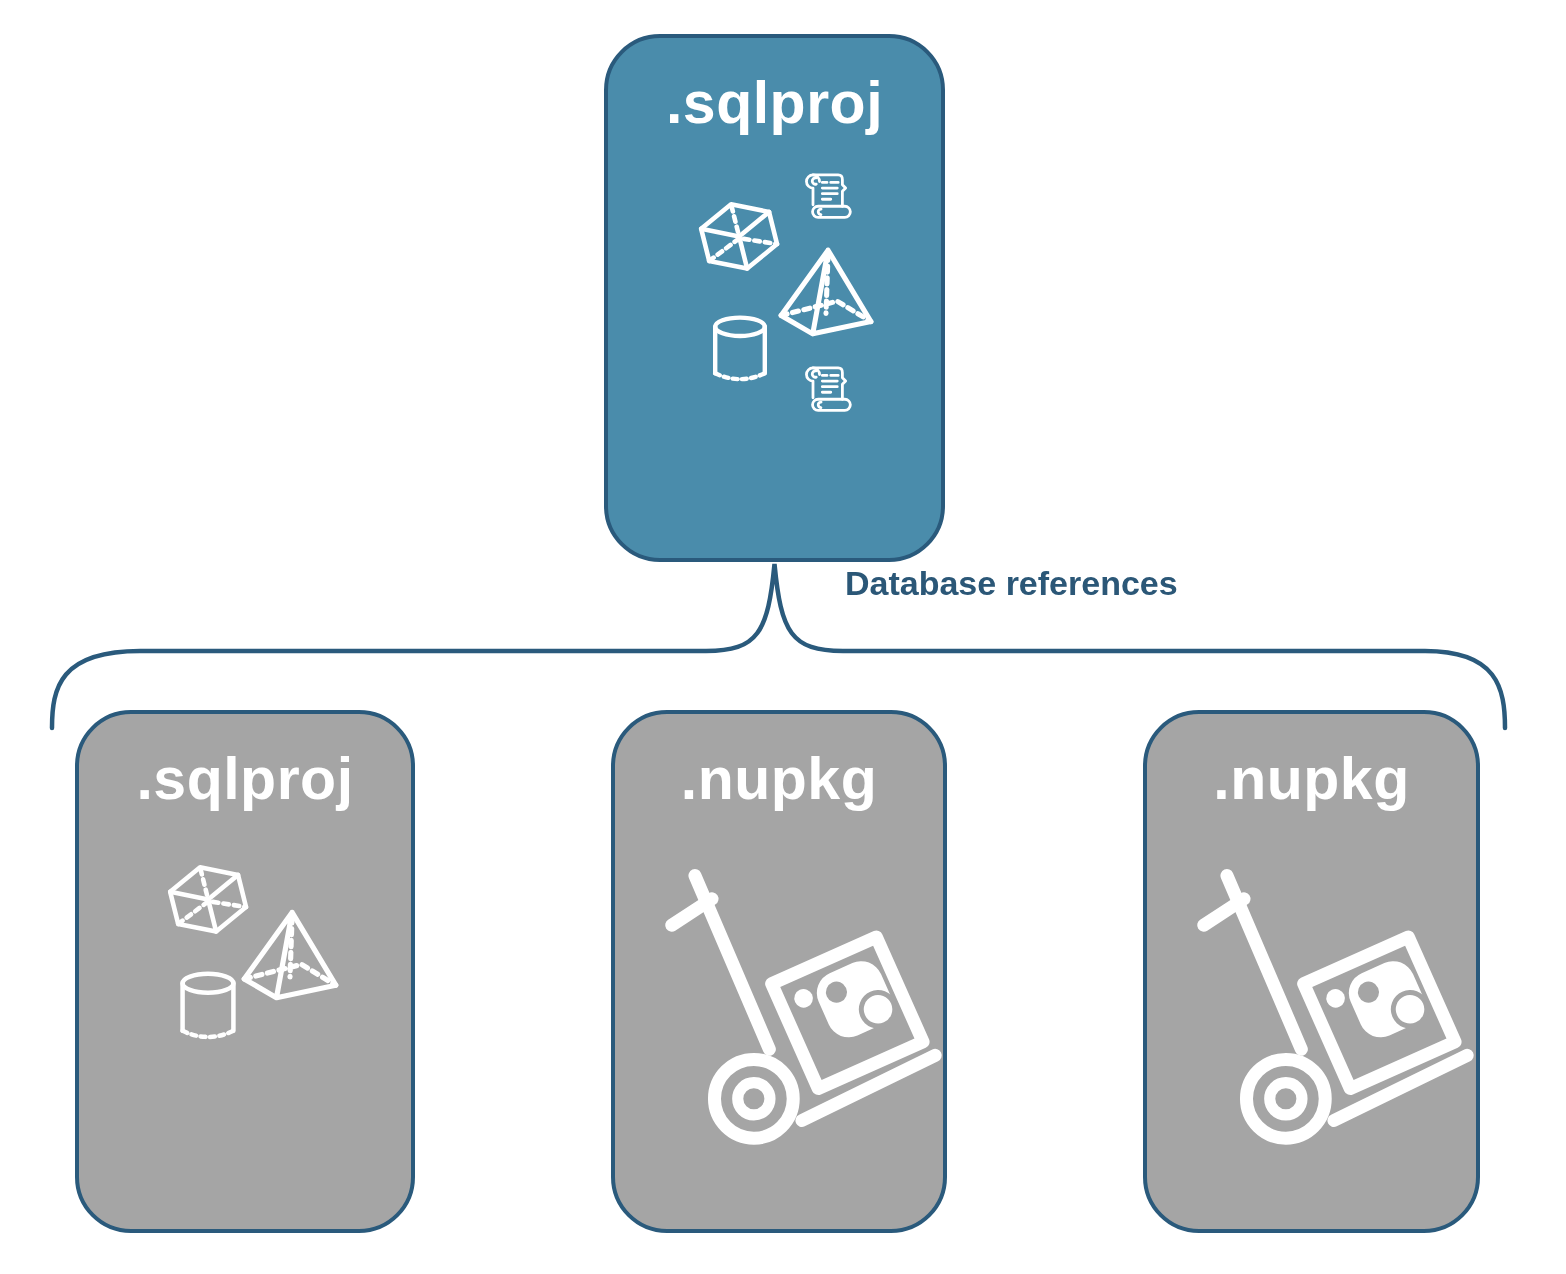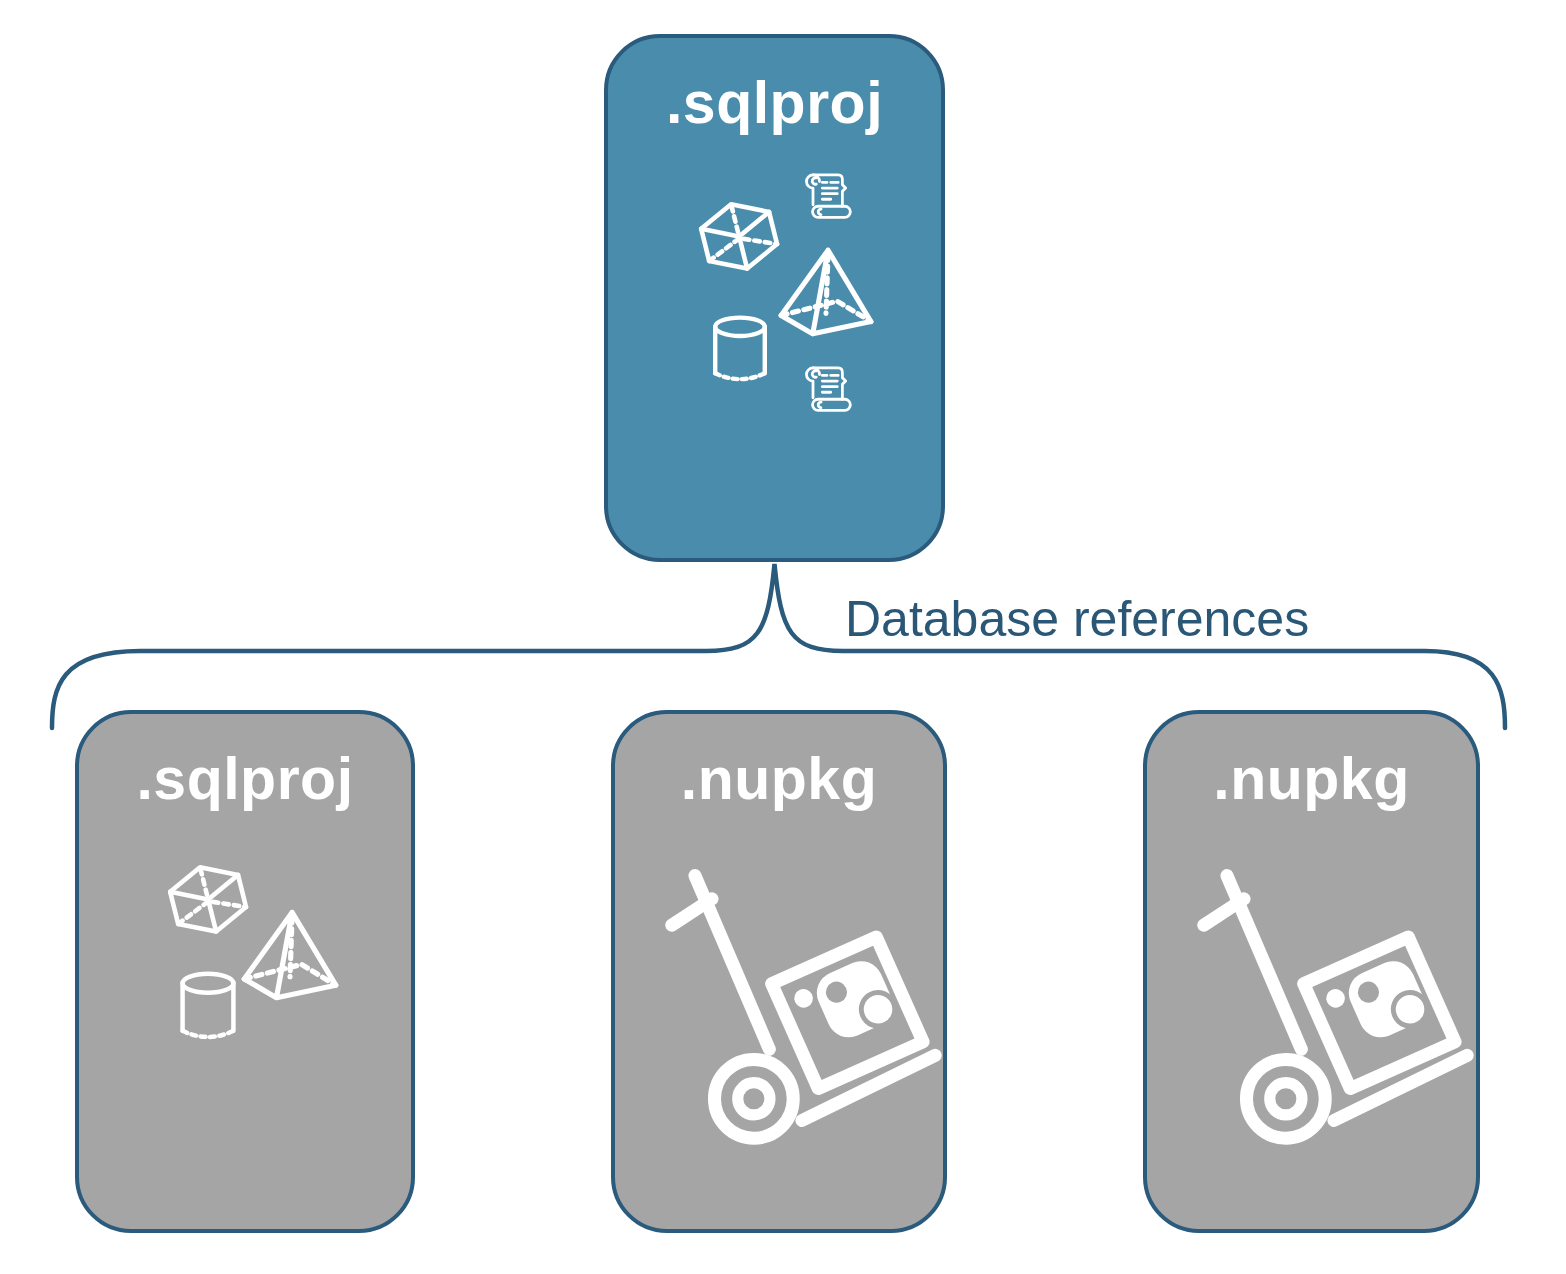--- a/index.html
+++ b/index.html
@@ -40,24 +40,24 @@
     pointer-events: none;
   }
   .brace-path {
     fill: none;
     stroke: var(--border-navy, #2a5a7c);
     stroke-width: 4.5;
     stroke-linecap: round;
   }
   .connector-label {
     position: absolute;
-    left: 845px; top: 594px;
+    left: 845px; top: 566px;
     color: var(--label-navy, #2b5777);
-    font-size: 50px;
-    font-weight: 400;
+    font-size: 34px;
+    font-weight: 700;
     white-space: nowrap;
     line-height: 1;
   }
   .defs-hidden { position: absolute; width: 0; height: 0; overflow: hidden; }
 </style>
 </head>
 <body>
 
 <svg class="defs-hidden" aria-hidden="true">
   <defs>

